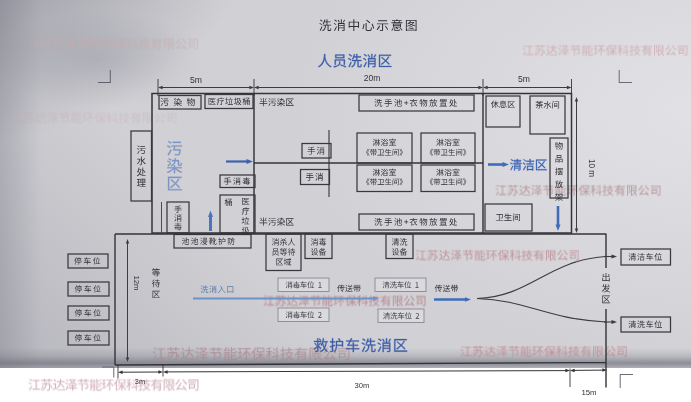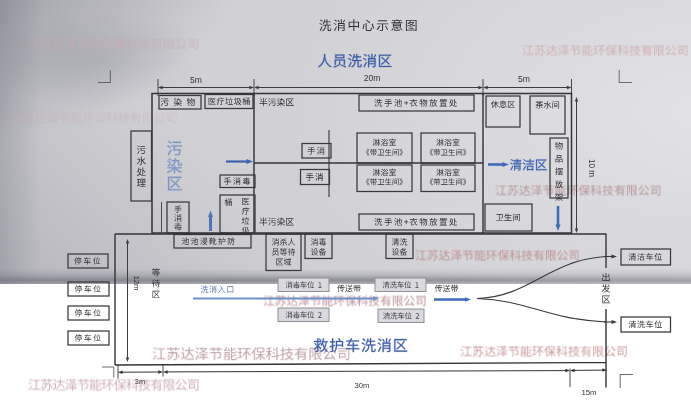--- a/index.html
+++ b/index.html
@@ -1,17 +1,17 @@
 <!DOCTYPE html>
 <html><head>
 <meta charset="utf-8">
 <style>
 html,body{margin:0;padding:0;}
 body{width:691px;height:402px;overflow:hidden;font-family:"Liberation Sans",sans-serif;}
-.page{position:relative;width:691px;height:284px;
+.page{position:relative;width:691px;height:368px;
 background:
 radial-gradient(150px 70px at 100px 60px, rgba(110,110,128,0.22), rgba(110,110,128,0) 70%),
 radial-gradient(430px 300px at -70px -80px, rgba(86,86,102,0.62), rgba(86,86,102,0) 76%),
 radial-gradient(540px 330px at 700px 110px, rgba(240,240,244,0.55), rgba(240,240,244,0) 78%),
 linear-gradient(90deg, rgba(110,110,126,0.28) 0, rgba(110,110,126,0) 6%),
 linear-gradient(225deg, rgba(120,120,134,0) 65%, rgba(118,118,132,0.30) 100%),
 linear-gradient(180deg, rgba(120,120,132,0) 94.5%, rgba(120,120,134,0.28) 96.8%, rgba(95,95,108,0.6) 98.7%, rgba(125,125,138,0.4) 100%),
 #d1d1d5;}
 svg{position:absolute;left:0;top:0;filter:blur(0.55px);}
 </style>

